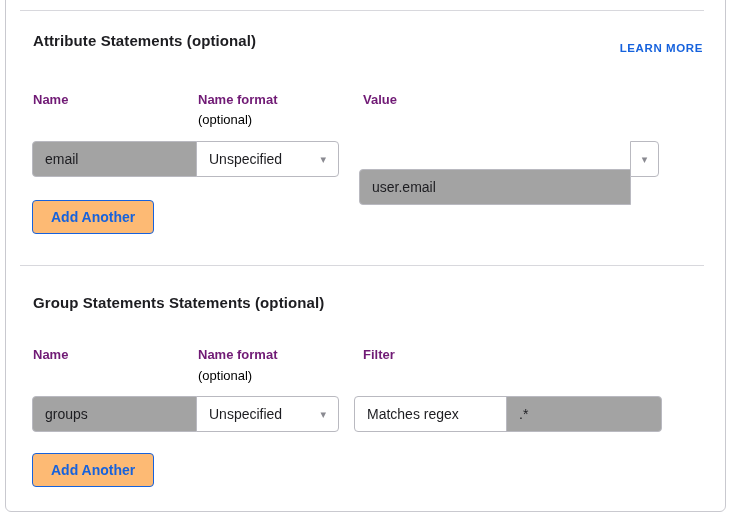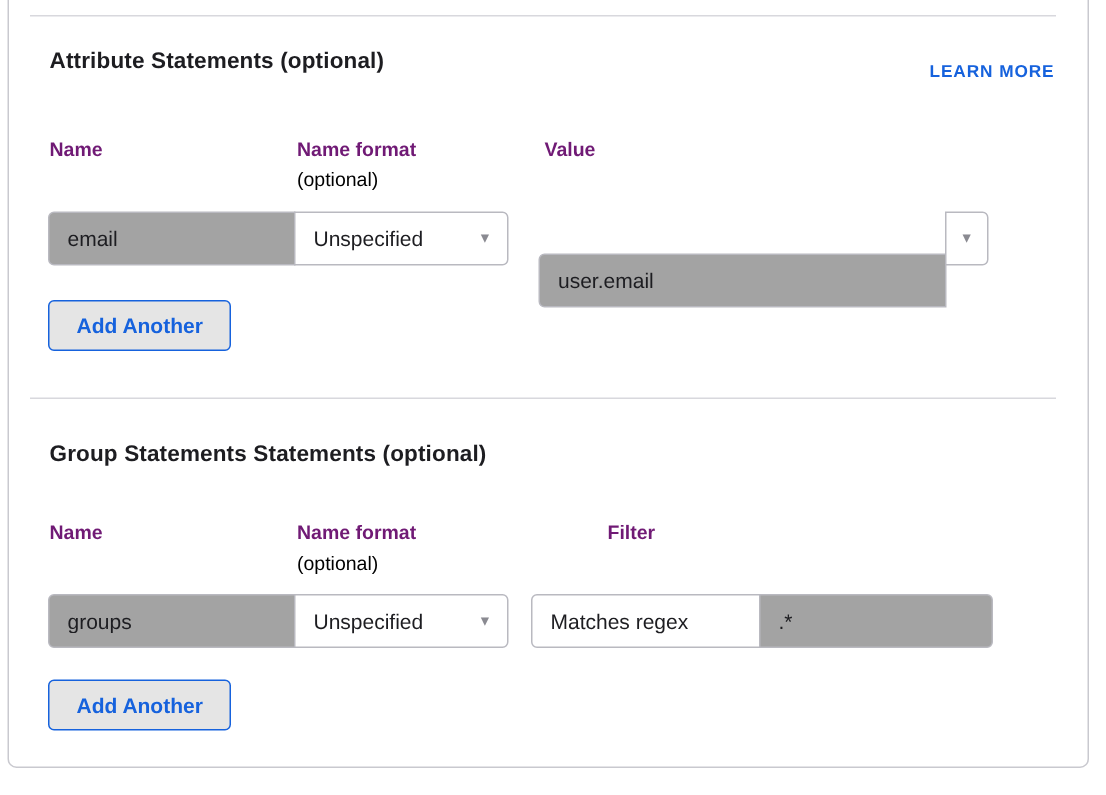--- a/index.html
+++ b/index.html
@@ -99,21 +99,21 @@
     align-items: center;
     justify-content: center;
     cursor: pointer;
   }
   .caret-btn .caret { margin-left: 0; }
   .add-btn {
     position: absolute;
     left: 32px;
     height: 34px;
     padding: 0 18px;
-    background: #e5e5e5;
+    background: #fdba74;
     border: 1px solid #1662dd;
     border-radius: 4px;
     color: #1662dd;
     font-family: "Liberation Sans", sans-serif;
     font-size: 14px;
     font-weight: bold;
     cursor: pointer;
   }
 </style>
 </head>
@@ -145,21 +145,21 @@
 
 <button class="add-btn" style="top:200px;">Add Another</button>
 
 <div class="divider" style="top:265px;"></div>
 
 <div class="section-title" style="top:294px;">Group Statements Statements (optional)</div>
 
 <div class="col-header" style="left:33px; top:347px;">Name</div>
 <div class="col-header" style="left:198px; top:347px;">Name format</div>
 <div class="col-note" style="left:198px; top:368px;">(optional)</div>
-<div class="col-header" style="left:363px; top:347px;margin-left:42px;">Filter</div>
+<div class="col-header" style="left:363px; top:347px;">Filter</div>
 
 <input class="text-input join-left" style="left: 32px; top: 396px; width: 165px;" value="groups">
 <div class="select-box join-right" style="left:196px; top:396px; width:143px;">
   <span>Unspecified</span>
   <span class="caret">▾</span>
 </div>
 
 <div class="select-box join-left" style="left:354px; top:396px; width:174px;">
   <span>Matches regex</span>
   <span class="caret">▾</span>

